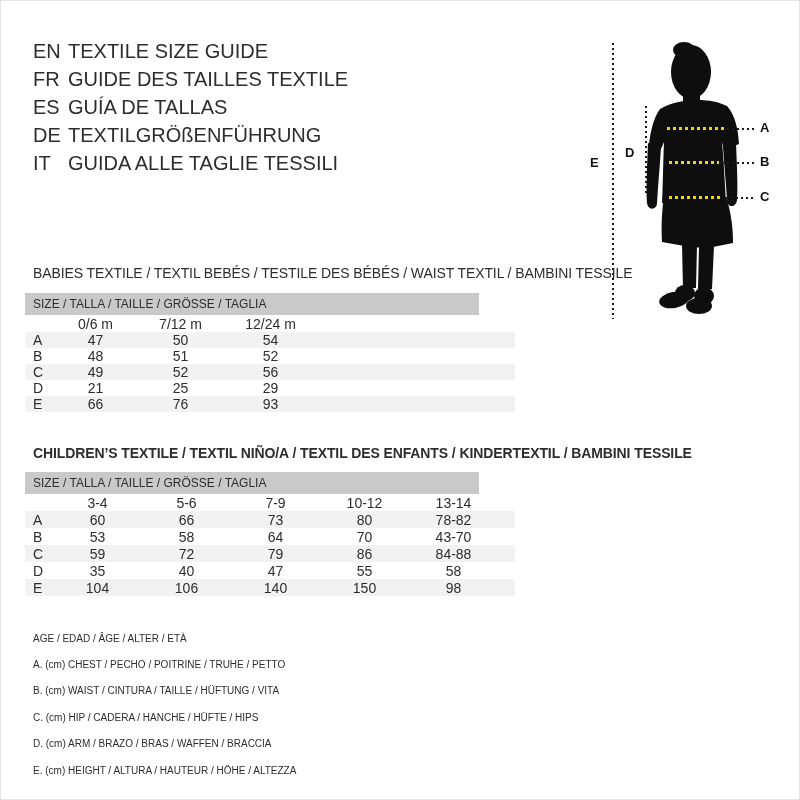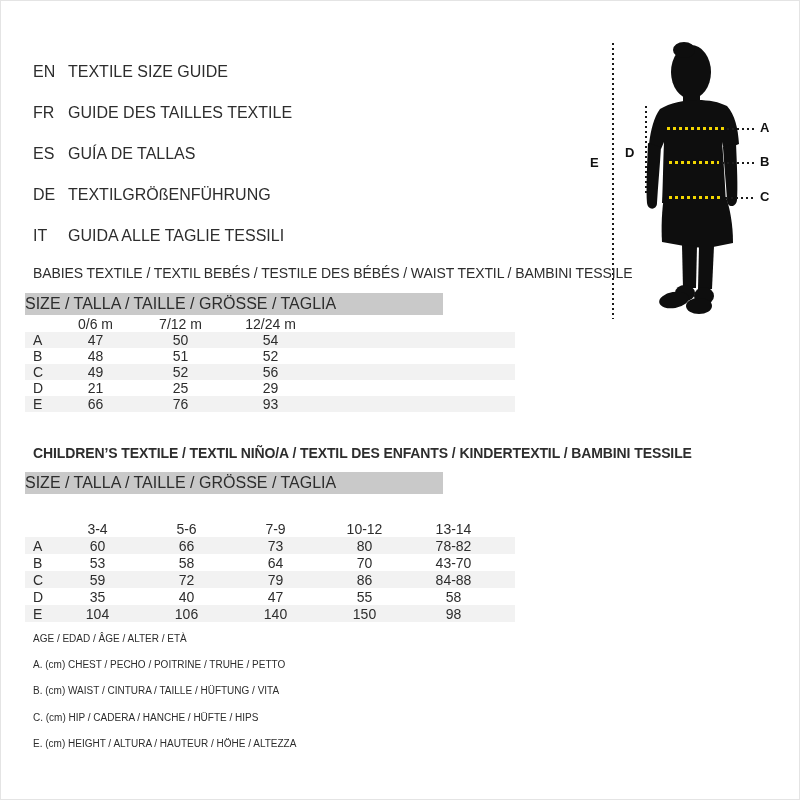--- a/index.html
+++ b/index.html
@@ -4,21 +4,21 @@
 <style>
   * { margin:0; padding:0; box-sizing:border-box; }
   html,body { background:#fff; }
   .page {
     position:relative; width:800px; height:800px; background:#fff;
     font-family:"Liberation Sans", sans-serif; color:var(--text,#2d2d2d);
     box-shadow: inset 0 0 0 1px #e4e4e4; overflow:hidden;
   }
   
   .lang-list { position:absolute; left:33px; top:40px; }
-  .lang-row { display:flex; height:28px; align-items:flex-end; font-size:16px;margin-top:13px; }
+  .lang-row { display:flex; height:28px; align-items:flex-start; font-size:20px; }
   .lang-code { width:35px; flex:0 0 35px; }
   .lang-title { white-space:nowrap; }
   
   .fig-svg { position:absolute; left:640px; top:35px; }
   .vline { position:absolute; width:2px;
     background:repeating-linear-gradient(180deg, var(--leader,#1a1a1a) 0 2px, transparent 2px 5px); }
   .vline-e { left:612px; top:43px; height:276px; }
   .vline-d { left:645px; top:106px; height:90px; }
   .dash-yellow { position:absolute; height:3px;
     background:repeating-linear-gradient(90deg, var(--dashYellow,#f2d600) 0 3px, transparent 3px 6px); }
@@ -33,29 +33,29 @@
   .fig-label { position:absolute; font-size:13px; font-weight:bold; color:#111; }
   .lab-a { left:760px; top:120px; }
   .lab-b { left:760px; top:154px; }
   .lab-c { left:760px; top:189px; }
   .lab-d { left:625px; top:145px; }
   .lab-e { left:590px; top:155px; }
   
   .sec-title { position:absolute; left:33px; font-size:14px; white-space:nowrap; letter-spacing:-0.1px; }
   .title-babies { top:265px; }
   .title-children { top:445px;font-weight:bold; }
-  .size-bar { position:absolute; left:25px; width:418px; height:22px;
-    background:var(--barGray,#c9c9c9); font-size:16px; line-height:22px; }
+  .size-bar { position:absolute; left:25px; width:454px; height:22px;
+    background:var(--barGray,#c9c9c9); font-size:12px; line-height:22px; padding-left:8px; }
   .bar-babies { top:293px; }
   .bar-children { top:472px; }
   
   .size-table { position:absolute; left:25px; border-collapse:collapse; table-layout:fixed;
     width:490px; font-size:14px; }
   .table-babies { top:315px; }
-  .table-children { top:520px; }
+  .table-children { top:494px; }
   .size-table td { padding:0; text-align:center; vertical-align:middle; }
   .table-babies tr { height:16px; }
   .table-babies tr.hdr { height:17px; }
   .table-children tr { height:17px; }
   .size-table td.rowlabel { text-align:left; padding-left:8px; }
   .size-table tr.stripe { background:var(--stripe,#f2f2f2); }
   
   .legend { position:absolute; left:33px; top:625px; font-size:10px; }
   .legend-line { height:26.4px; display:flex; align-items:center; white-space:nowrap; }
 </style>
@@ -243,16 +243,17 @@
       <td></td>
     </tr>
   </tbody>
     </table>
 
   <div class="legend">
     <div class="legend-line">AGE / EDAD / ÂGE / ALTER / ETÀ</div>
     <div class="legend-line">A. (cm) CHEST / PECHO / POITRINE / TRUHE / PETTO</div>
     <div class="legend-line">B. (cm) WAIST / CINTURA / TAILLE / HÜFTUNG / VITA</div>
     <div class="legend-line">C. (cm) HIP / CADERA / HANCHE / HÜFTE / HIPS</div>
+    <div class="legend-line">D. (cm) ARM / BRAZO / BRAS / WAFFEN / BRACCIA</div>
     <div class="legend-line">E. (cm) HEIGHT / ALTURA / HAUTEUR / HÖHE / ALTEZZA</div>
   </div>
 
 </div>
 
 </body></html>

